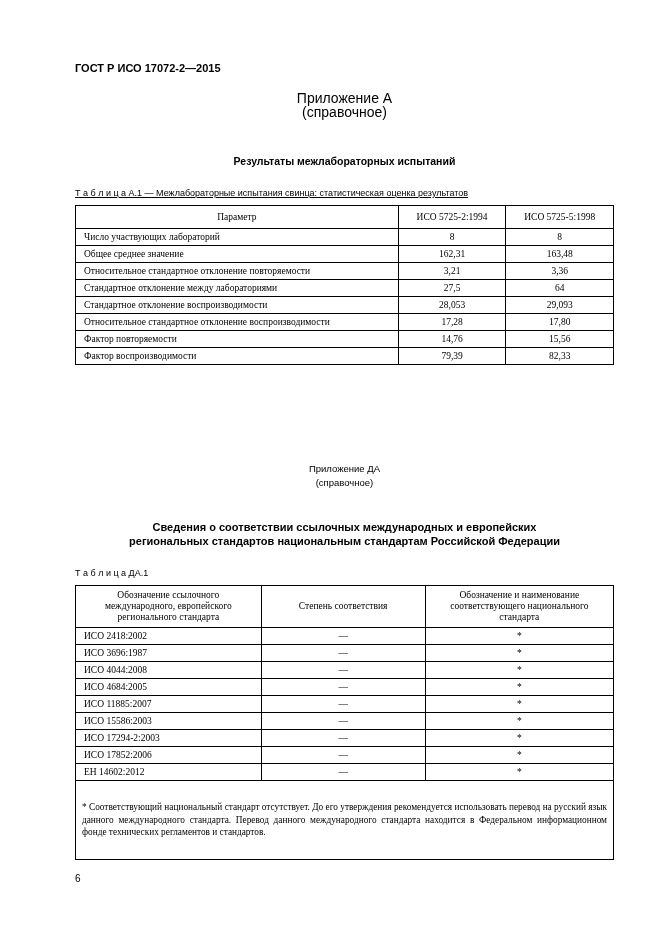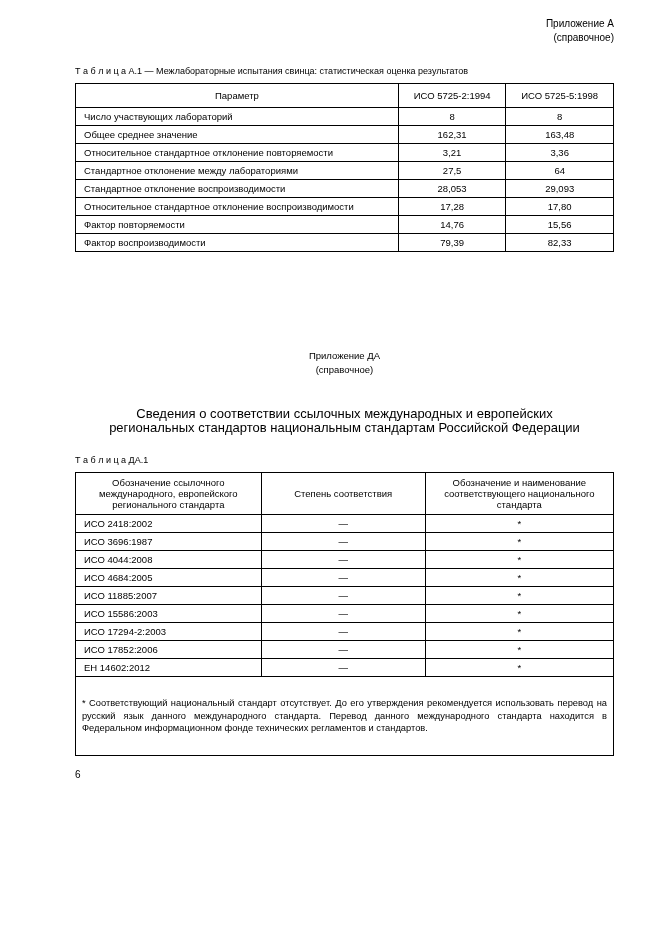--- a/index.html
+++ b/index.html
@@ -15,37 +15,39 @@
   .page { padding: 0 47px 0 75px; }
 
   .doc-header {
     padding-top: 62px;
     font-size: 11px;
     font-weight: bold;
   }
 
   .center { text-align: center; }
 
-  .appendix-head { margin-top: 17px; font-size: 10px; line-height: 14px; text-align: right; }
+  .appendix-head { margin-top: 17px; font-size: 14px; line-height: 14px; }
 
   .main-heading {
     margin-top: 36px;
     font-size: 10.5px;
     font-weight: bold;
   }
 
   .table-caption {
     margin-top: 21px;
     font-size: 9px;
+    text-decoration: underline;
   }
 
   table.tbl {
     border-collapse: collapse;
     width: 100%;
     margin-top: 7px;
+    font-family: Liberation Serif, serif;
   }
   table.tbl th, table.tbl td {
     border: 1px solid #000000;
     font-size: 9.5px;
     vertical-align: middle;
   }
 
   
   .tbl-a1 th {
     font-weight: normal;
@@ -62,22 +64,22 @@
   .tbl-a1 td.cell-val {
     text-align: center;
     padding: 3px 4px;
   }
 
   
   .appendix-head-da { margin-top: 97px; font-size: 9.5px; line-height: 14px; }
 
   .main-heading-da {
     margin-top: 30px;
-    font-size: 13px;
-    font-weight: normal;
+    font-size: 11px;
+    font-weight: bold;
     line-height: 14px;
     text-align: center;
   }
 
   .table-caption-da { margin-top: 20px; font-size: 9px; }
 
   
   .tbl-da1 { margin-top: 6px; }
   .tbl-da1 th {
     font-weight: normal;
@@ -107,26 +109,28 @@
   .page-number {
     margin-top: 13px;
     font-size: 10px;
   }
 </style>
 </head>
 <body>
 
 <div class="page">
 
+  <div class="doc-header">ГОСТ Р ИСО 17072-2—2015</div>
 
   <div class="center appendix-head">
     <div>Приложение А</div>
     <div>(справочное)</div>
   </div>
 
+  <div class="center main-heading">Результаты межлабораторных испытаний</div>
 
   <div class="table-caption">Т а б л и ц а  А.1 — Межлабораторные испытания свинца: статистическая оценка результатов</div>
 
   <table class="tbl tbl-a1">
     <thead>
       <tr>
         <th class="col-param">Параметр</th>
         <th class="col-val">ИСО 5725-2:1994</th>
         <th class="col-val">ИСО 5725-5:1998</th>
       </tr>

